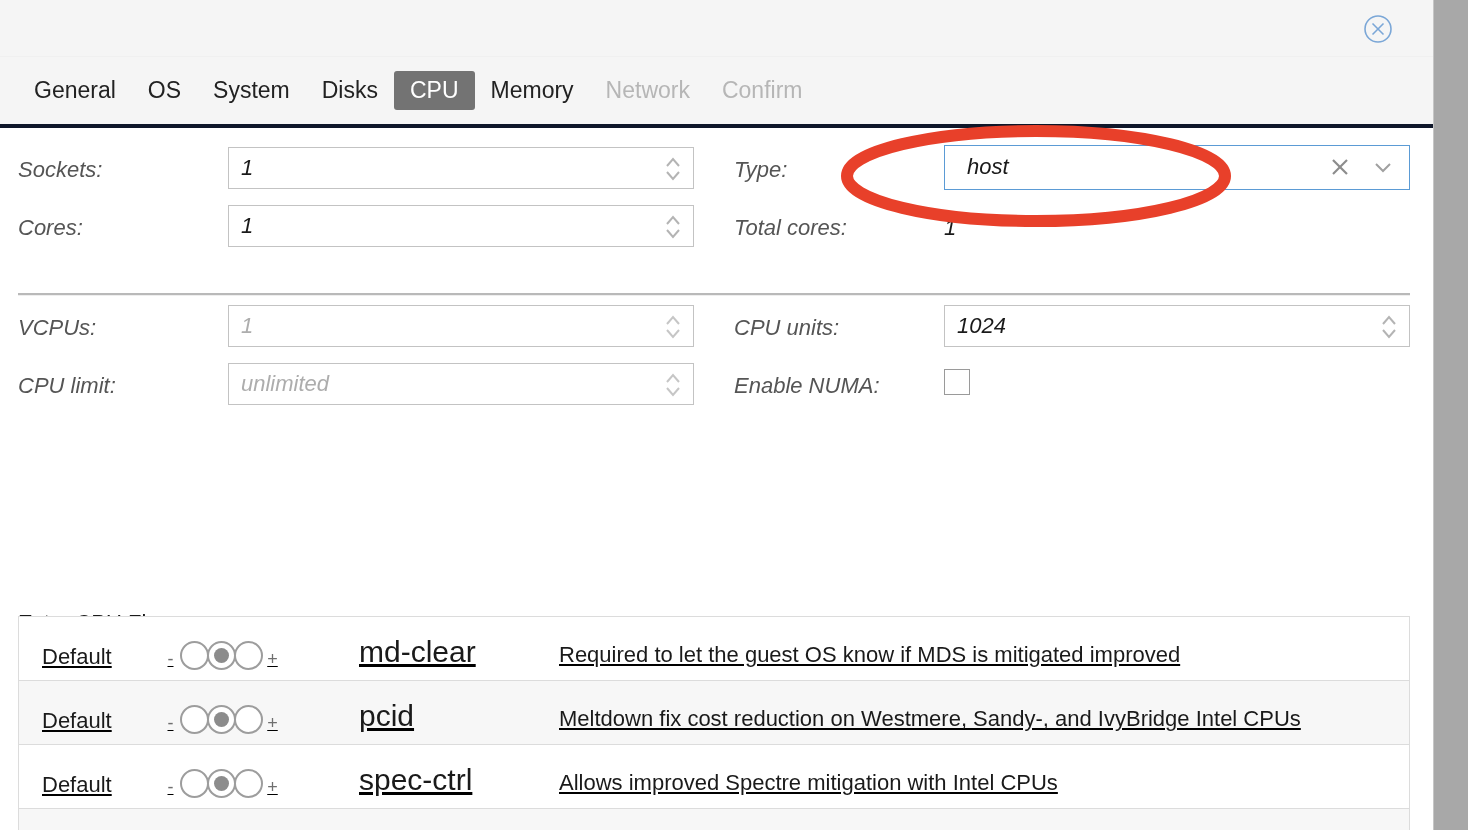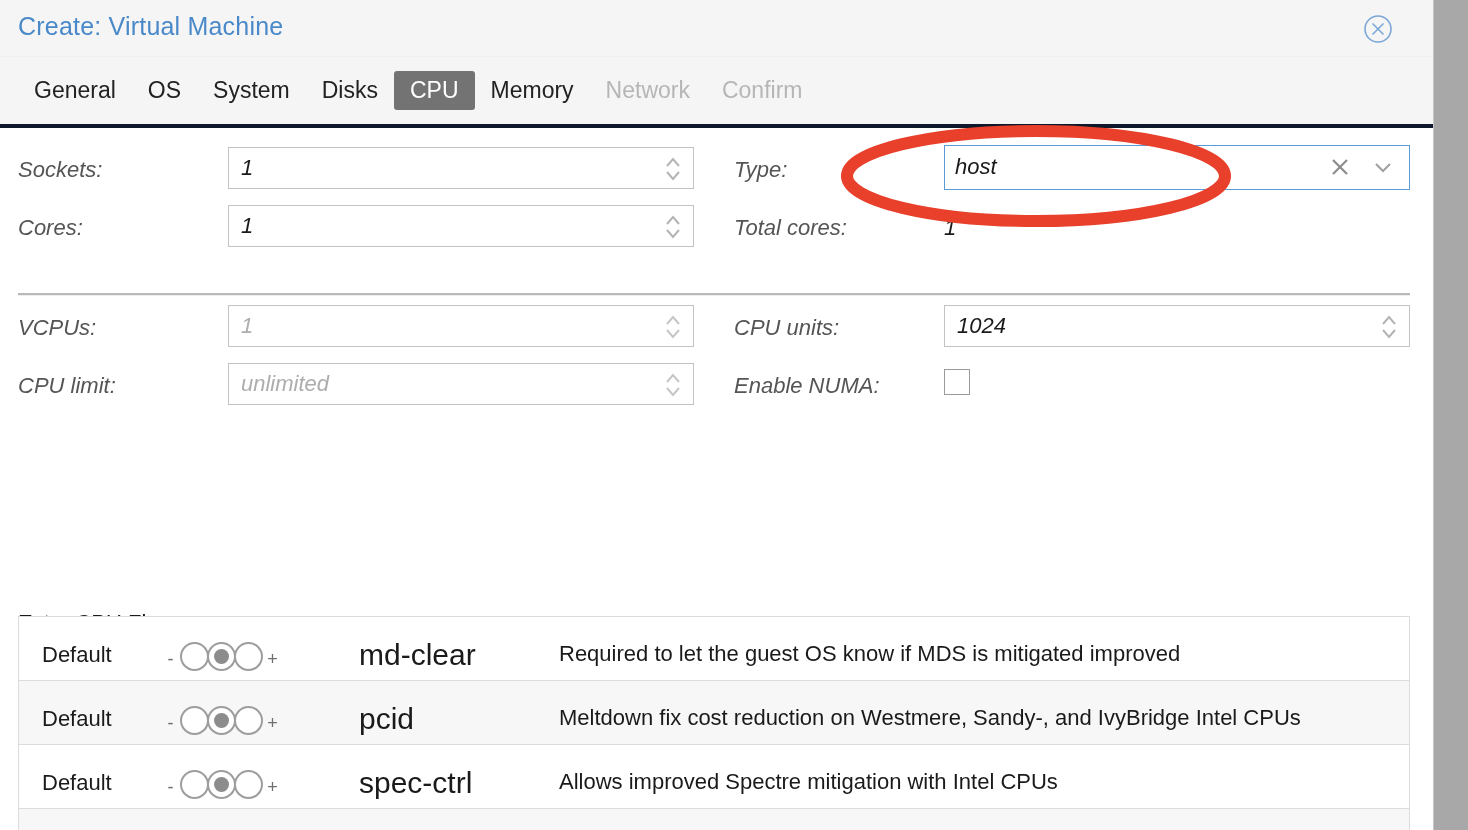--- a/index.html
+++ b/index.html
@@ -144,21 +144,21 @@
   
   .selectbox {
     position: absolute;
     left: 944px; top: 0px;
     width: 466px; height: 45px;
     border: 1px solid #5b9bd5;
     background: #ffffff;
   }
   .selectbox .sval {
     position: absolute;
-    left: 10px; top: 8px;
+    left: 22px; top: 8px;
     font-size: 22px;
     color: #1a1a1a;
   }
   .selectbox .clear-x {
     position: absolute;
     right: 58px; top: 10px;
     width: 22px; height: 22px;
   }
   .selectbox .chev {
     position: absolute;
@@ -199,24 +199,25 @@
     width: 1392px;
     border-top: 1px solid #dcdcdc;
     border-left: 1px solid #dcdcdc;
     border-right: 1px solid #dcdcdc;
   }
   .frowitem {
     position: relative;
     border-bottom: 1px solid #dcdcdc;
     background: #ffffff;
     display: flex;
-    align-items: center;
+    align-items: flex-end;
     padding-top: 14px;
-    padding-bottom: 2px;
+    padding-bottom: 10px;
     min-height: 64px;
+    text-decoration: underline;
   }
   .frowitem.alt { background: #f7f7f7; }
 
   .cell-default {
     width: 145px;
     padding-left: 23px;
     font-size: 22px;
     color: #1a1a1a;
     flex: 0 0 auto;
     line-height: 1.25;
@@ -283,21 +284,20 @@
   }
 </style>
 </head>
 <body>
 
 <div id="page">
 
   <div class="dialog">
 
     <div class="dlg-header">
-      <div class="dlg-title">Create: Virtual Machine</div>
       <div class="close-btn">
         <svg width="30" height="30" viewBox="0 0 30 30">
           <circle cx="15" cy="15" r="13" fill="none" stroke="#7ba7d7" stroke-width="1.6"></circle>
           <line x1="9.5" y1="9.5" x2="20.5" y2="20.5" stroke="#7ba7d7" stroke-width="1.6"></line>
           <line x1="20.5" y1="9.5" x2="9.5" y2="20.5" stroke="#7ba7d7" stroke-width="1.6"></line>
         </svg>
       </div>
     </div>
 
     <div class="tabbar">

